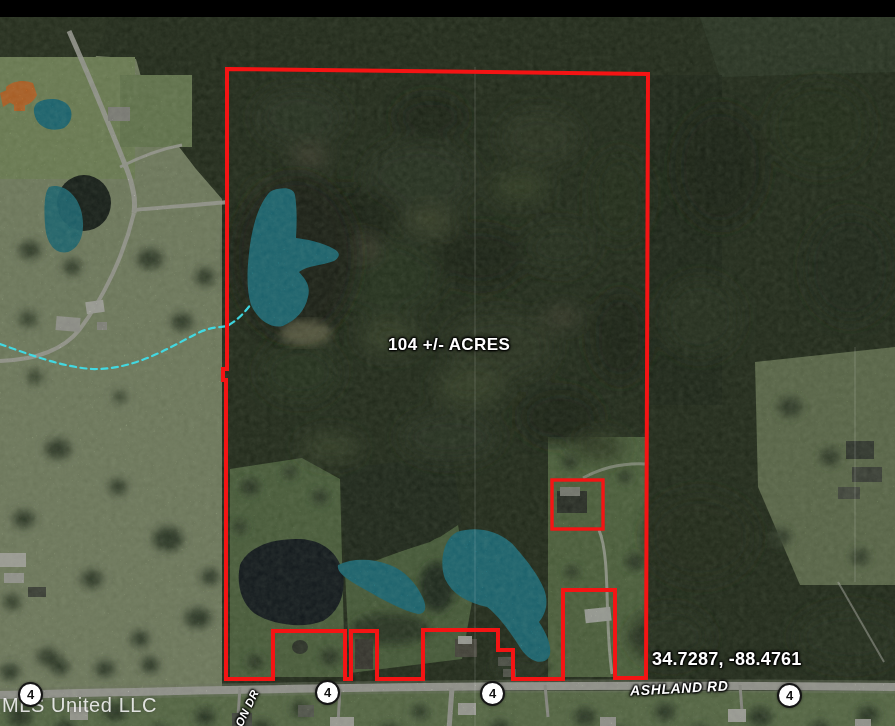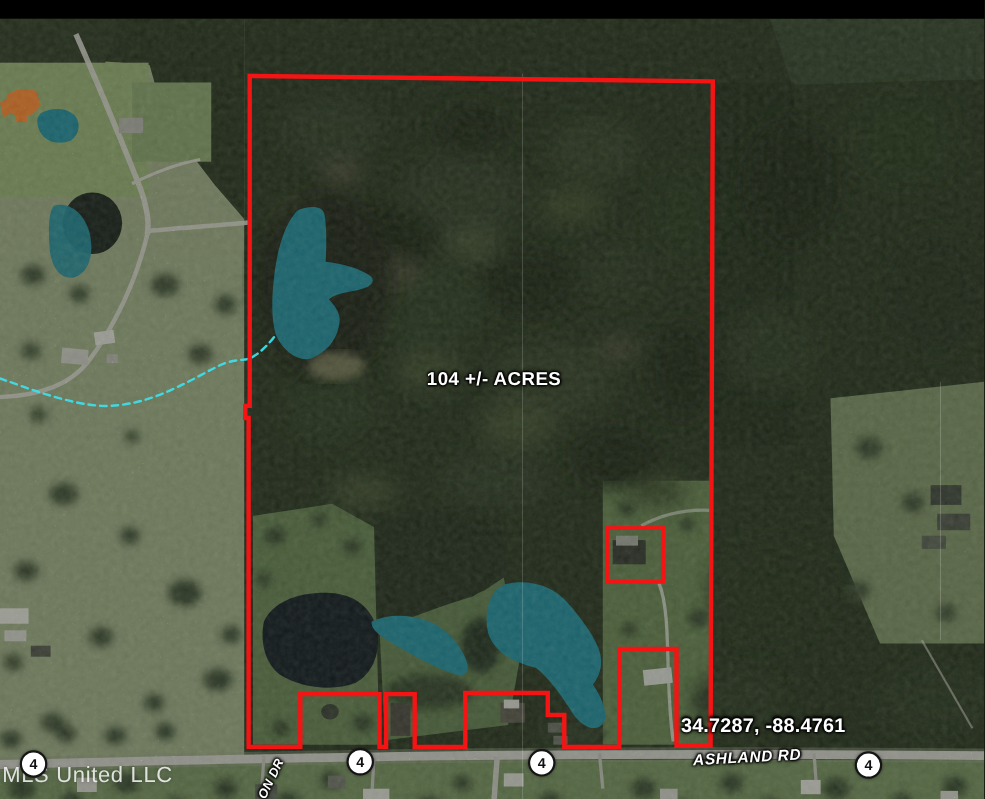--- a/index.html
+++ b/index.html
@@ -11,21 +11,21 @@
   .b-line-thin{fill:none;stroke:var(--boundary,#f41414);stroke-width:3.4;}
   .water{fill:var(--water-highlight,#1d8596);}
   .orange{fill:var(--building-highlight,#ee7e2c);}
   .stream{fill:none;stroke:var(--stream,#3fdde8);stroke-width:2.2;stroke-dasharray:6 4.5;opacity:.95;
           stroke-linecap:round;}
   
   .map-label{position:absolute;color:#fff;font-weight:bold;white-space:nowrap;
     text-shadow:-1px -1px 2px rgba(0,0,0,.9),1px -1px 2px rgba(0,0,0,.9),
                 -1px 1px 2px rgba(0,0,0,.9),1px 1px 2px rgba(0,0,0,.9),0 0 5px rgba(0,0,0,.55);}
   .lbl-acres{left:388px;top:318px;font-size:17px;letter-spacing:.4px;}
-  .lbl-coords{left:619px;top:632px;font-size:18px;letter-spacing:.2px;}
+  .lbl-coords{left:652px;top:632px;font-size:18px;letter-spacing:.2px;}
   .lbl-ashland{left:630px;top:663px;font-size:14px;font-style:italic;transform:rotate(-3deg);letter-spacing:.6px;}
   .lbl-ondr{left:233px;top:706px;font-size:11.5px;font-style:italic;transform:rotate(-64deg);transform-origin:left top;letter-spacing:.4px;}
   .watermark{position:absolute;left:2px;top:677px;font-size:20px;font-weight:400;
     color:rgba(250,250,250,.85);letter-spacing:.6px;white-space:nowrap;
     text-shadow:0 0 3px rgba(40,40,40,.45);}
   .route-marker{position:absolute;width:25px;height:25px;border-radius:50%;background:#fff;
     border:2px solid #151515;box-sizing:border-box;display:flex;align-items:center;justify-content:center;
     color:#111;font-weight:bold;font-size:13px;box-shadow:0 0 3px rgba(0,0,0,.5);}
   .rm1{left:18px;top:665px;} .rm2{left:315px;top:663px;} .rm3{left:480px;top:664px;} .rm4{left:777px;top:666px;}
 </style>

